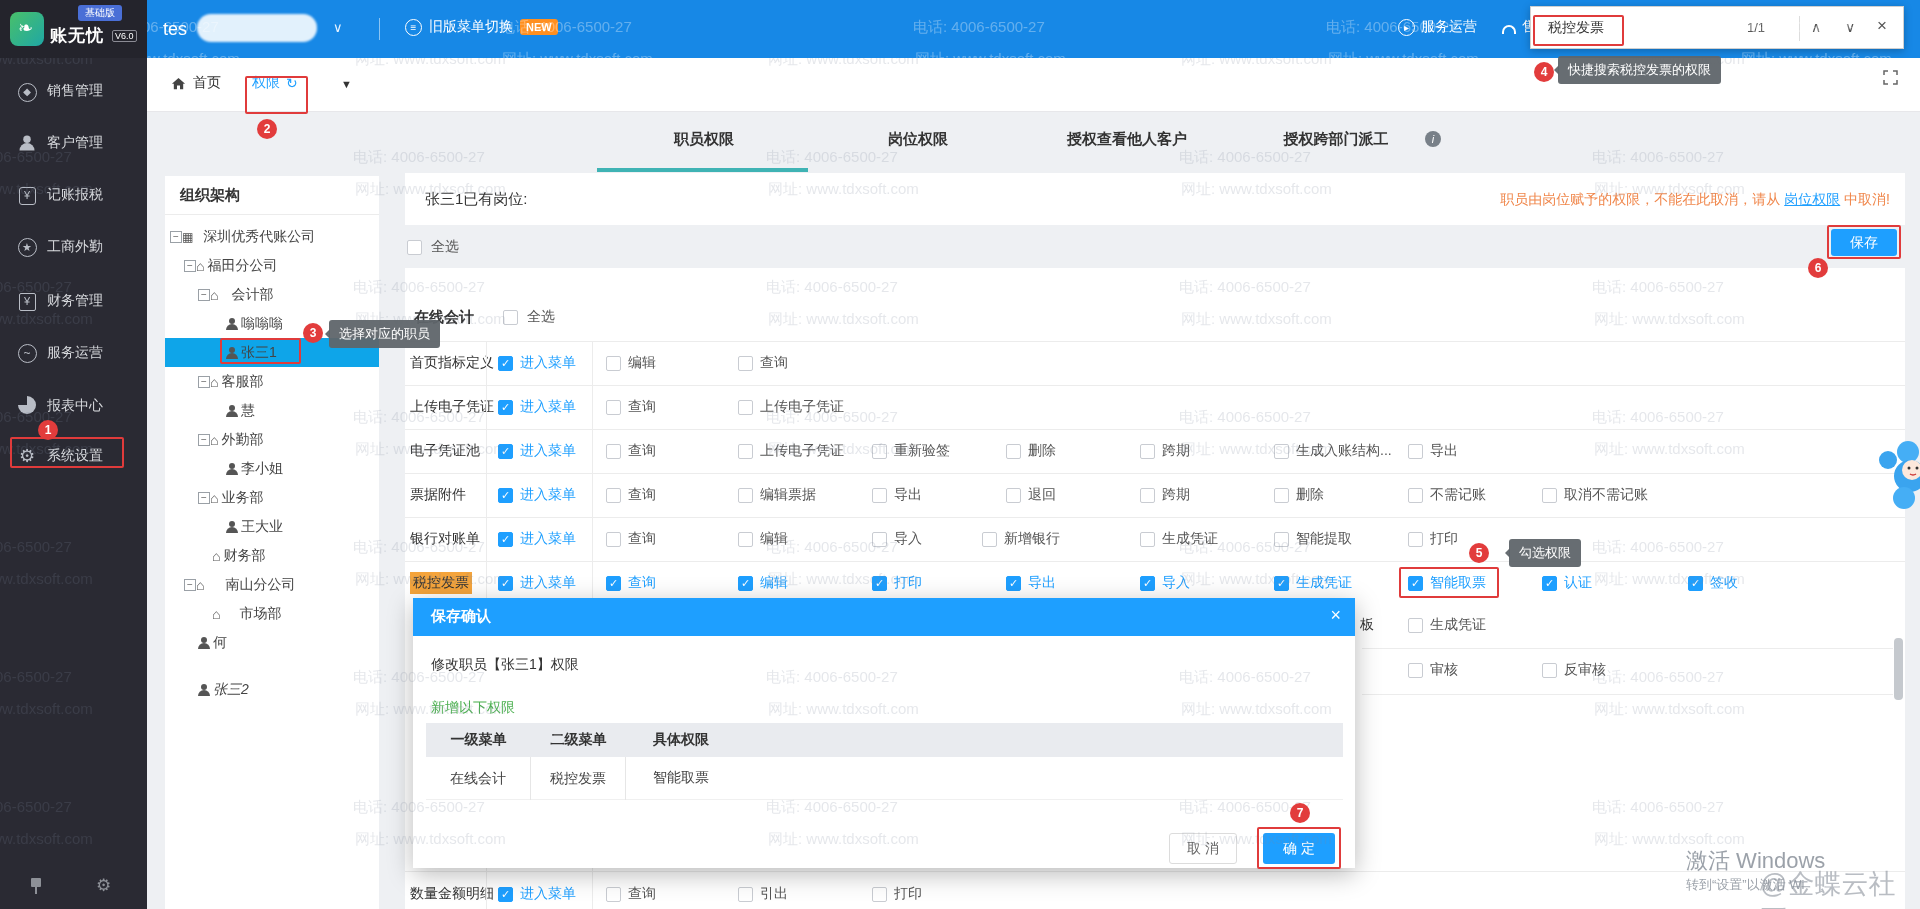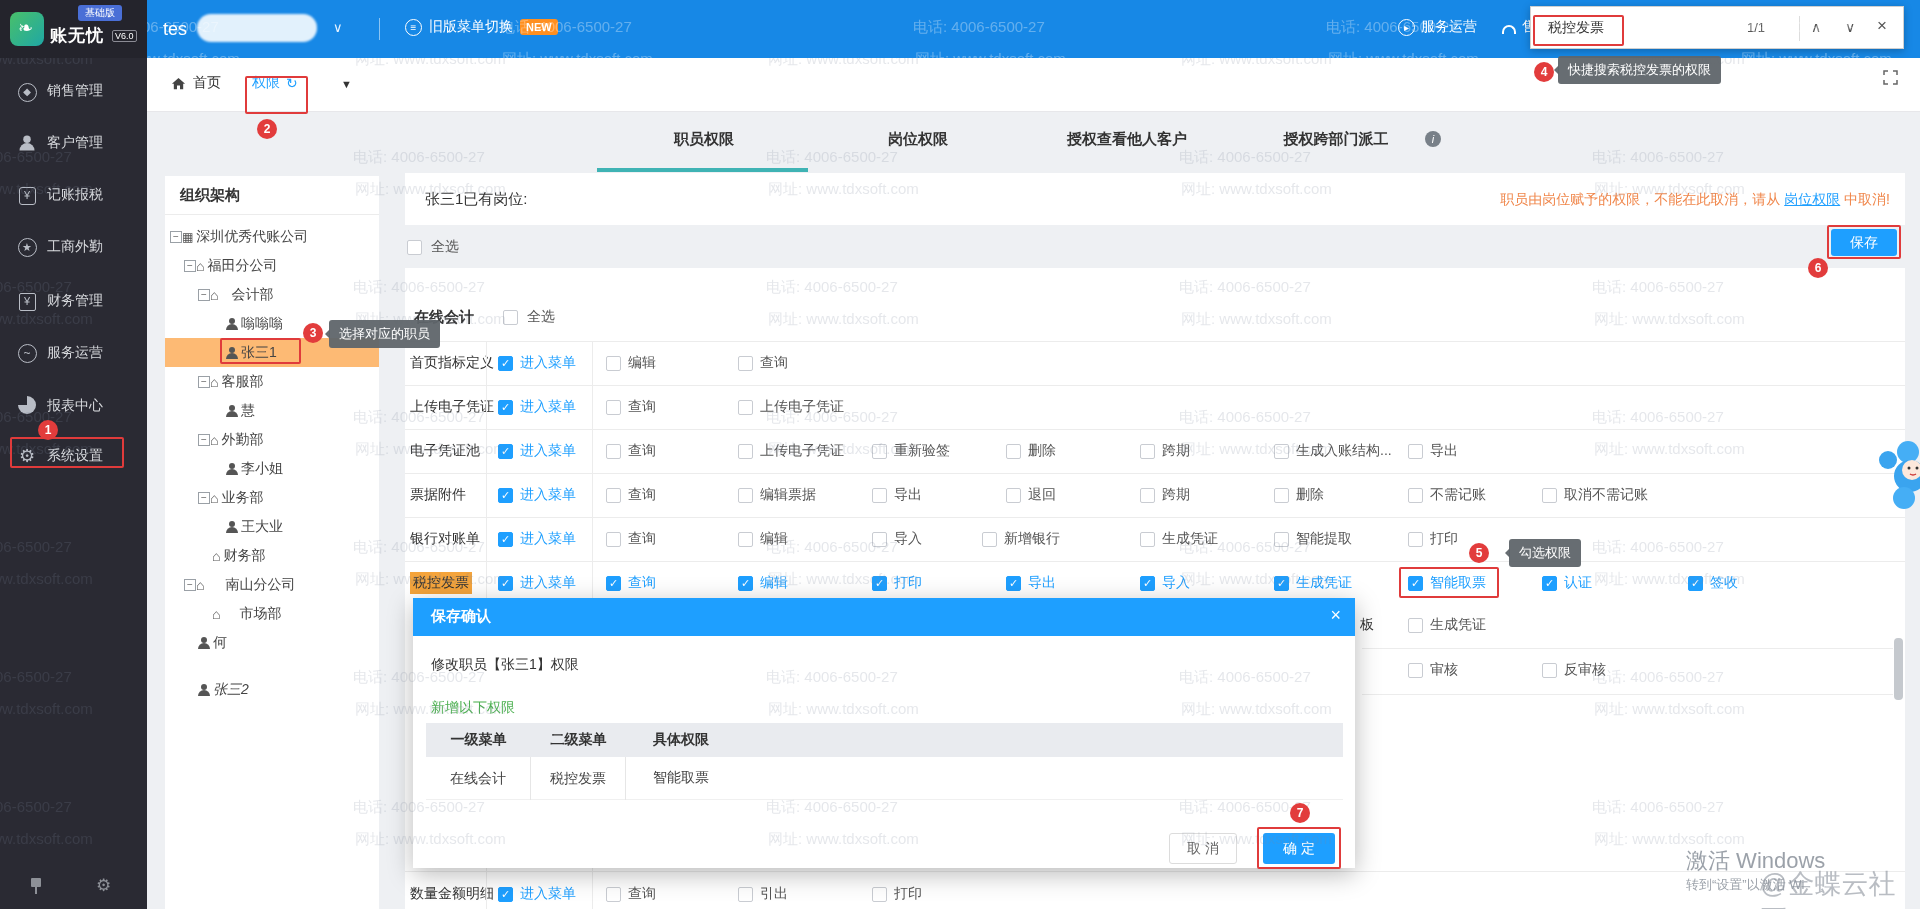--- a/index.html
+++ b/index.html
@@ -52,21 +52,21 @@
   .ptab { position:absolute; top:18px; transform:translateX(-50%); font-size:15px; font-weight:bold; color:#333; cursor:pointer; white-space:nowrap; }
   .ptab-underline { position:absolute; left:450px; top:56px; width:211px; height:4px; background:#3fb3b4; }
   .info-ico { position:absolute; left:1278px; top:19px; width:16px; height:16px; background:#788088; color:#fff; border-radius:50%;
               font-size:11px; line-height:16px; text-align:center; font-style:italic; cursor:pointer; }
 
   
   .tree-card { position:absolute; left:165px; top:176px; width:214px; height:733px; background:#fff; }
   .tree-title { position:absolute; left:15px; top:10px; font-size:15px; font-weight:bold; color:#333; }
   .tree-hd-line { position:absolute; left:0; top:38px; width:214px; height:1px; background:#ececec; }
   .tnode { position:absolute; left:0; width:214px; height:29px; display:flex; align-items:center; font-size:14px; color:#444; cursor:pointer; }
-  .tnode.sel { background:#fdba74; }
+  .tnode.sel { background:#0ea5e9; }
   .exp { display:inline-block; width:12px; height:12px; border:1px solid #9aa0a6; background:#fff; font-size:10px; line-height:9px; text-align:center; color:#666; flex:none; }
   .h-ico { font-weight:bold; color:#555; font-size:14px; line-height:12px; }
   .c-ico { color:#555; font-size:12px; }
 
   .title-card { position:absolute; left:405px; top:173px; width:1500px; height:52px; background:#fff; }
   .tc-title { position:absolute; left:20px; top:17px; font-size:15px; color:#333; }
   .tc-notice { position:absolute; right:15px; top:18px; font-size:14px; color:#f0864a; }
   .tc-notice a { color:#1E9FFF; text-decoration:underline; cursor:pointer; }
 
   .selall { position:absolute; left:407px; top:238px; display:flex; align-items:center; gap:9px; color:#555; }
@@ -242,21 +242,21 @@
   </div>
 
   <div class="tree-card">
     <div class="tree-title">组织架构</div>
     <div class="tree-hd-line"></div>
     <div id="tree">
         <div class="tnode" style="top: 46px;">
           <span style="width: 5px; flex: 0 0 auto;"></span>
           <span class="exp">−</span>
           <span class="c-ico">▦</span>
-          <span style="margin-left: 3px;">深圳优秀代账公司</span>
+          <span style="margin-left: 10px;">深圳优秀代账公司</span>
         </div>
         <div class="tnode" style="top: 75px;">
           <span style="width: 19px; flex: 0 0 auto;"></span>
           <span class="exp">−</span>
           <span class="h-ico">⌂</span>
           <span style="margin-left: 3px;">福田分公司</span>
         </div>
         <div class="tnode" style="top: 104px;">
           <span style="width: 33px; flex: 0 0 auto;"></span>
           <span class="exp">−</span>

